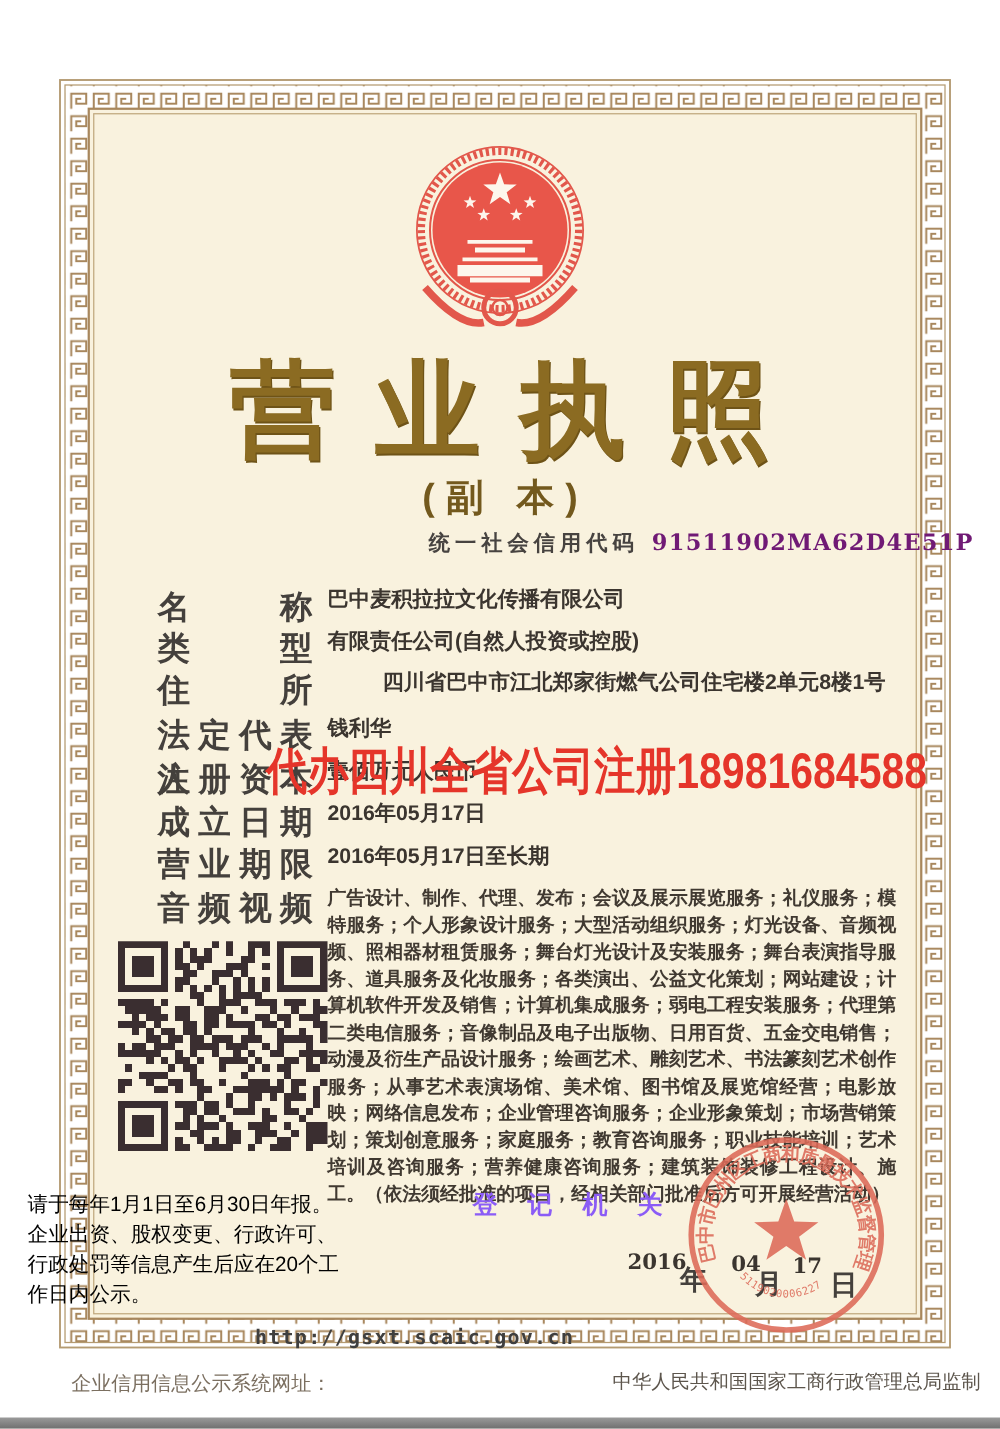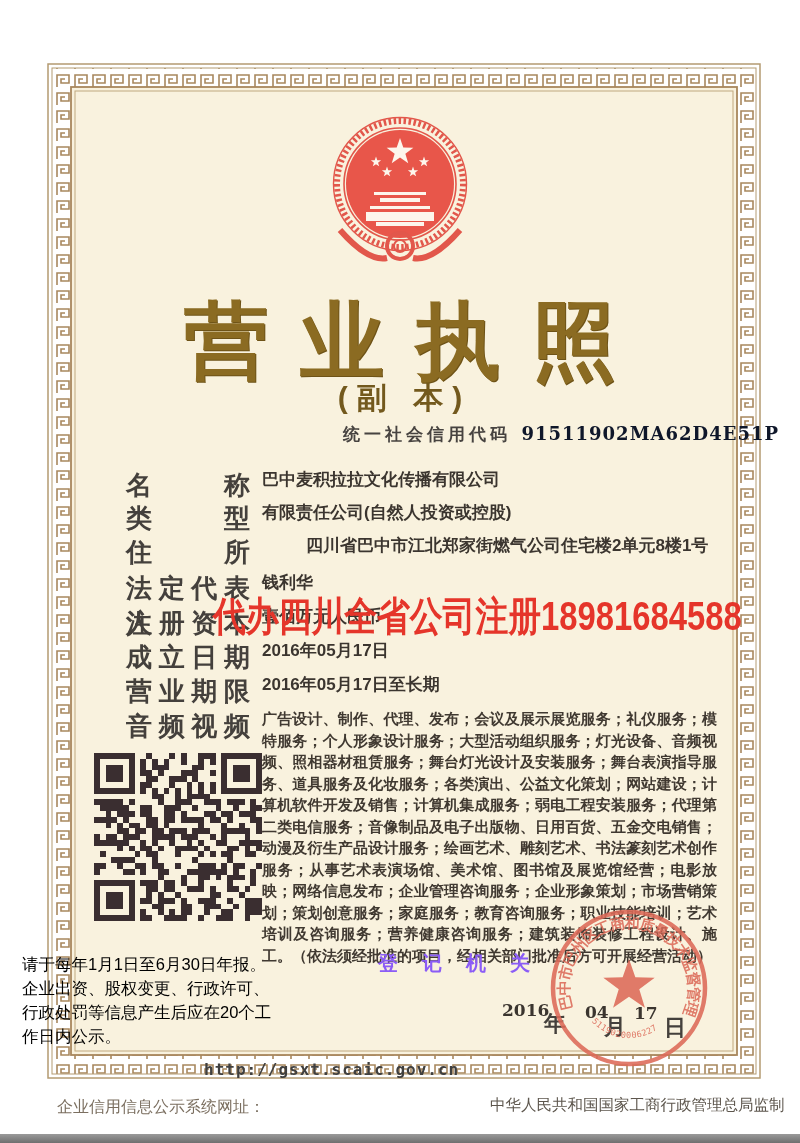--- a/index.html
+++ b/index.html
@@ -7,33 +7,33 @@
     width:800px;height:1143px;position:relative;overflow:hidden;
     background:#ffffff;
     font-family:"Liberation Sans", sans-serif;
   }
   .abs{position:absolute;}
   
   #border-svg{position:absolute;left:0;top:0;z-index:1;}
   .content{z-index:2;}
   
   .license-title{
-    left:0;right:0;top:285px;text-align:center;
+    left:0;right:0;top:272px;text-align:center;
     font-size:84px;font-weight:bold;color:#8b6b22;
     letter-spacing:32px;padding-left:32px;
     text-shadow:1px 1px 0 #6e5317;
   }
   .license-sub{
     left:0;right:0;top:378px;text-align:center;
     font-size:30px;font-weight:bold;color:#73591d;letter-spacing:9px;padding-left:9px;
   }
   
   .code-line{left:343px;top:423px;white-space:nowrap;}
   .code-label{font-size:17px;font-weight:600;letter-spacing:4px;color:#474340;}
-  .code-value{font-family:"DejaVu Serif", serif;font-size:18px;font-weight:bold;color:#0f172a;letter-spacing:1px;margin-left:6px;}
+  .code-value{font-family:"DejaVu Serif", serif;font-size:18px;font-weight:bold;color:#701a75;letter-spacing:1px;margin-left:6px;}
   
   .field-label{
     position:absolute;left:126px;width:124px;
     font-size:26px;font-weight:600;color:#44403c;
     text-align:justify;text-align-last:justify;text-justify:inter-character;
     white-space:normal;
   }
   .field-value{
     position:absolute;left:262px;width:455px;
     font-size:17px;font-weight:bold;color:#3b352f;line-height:21px;

